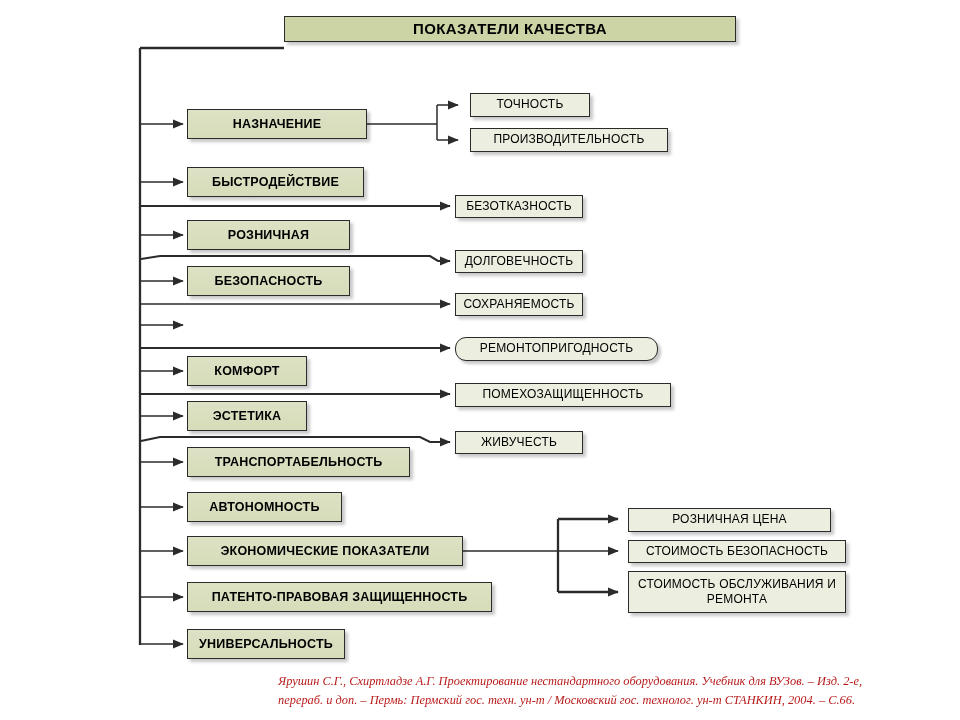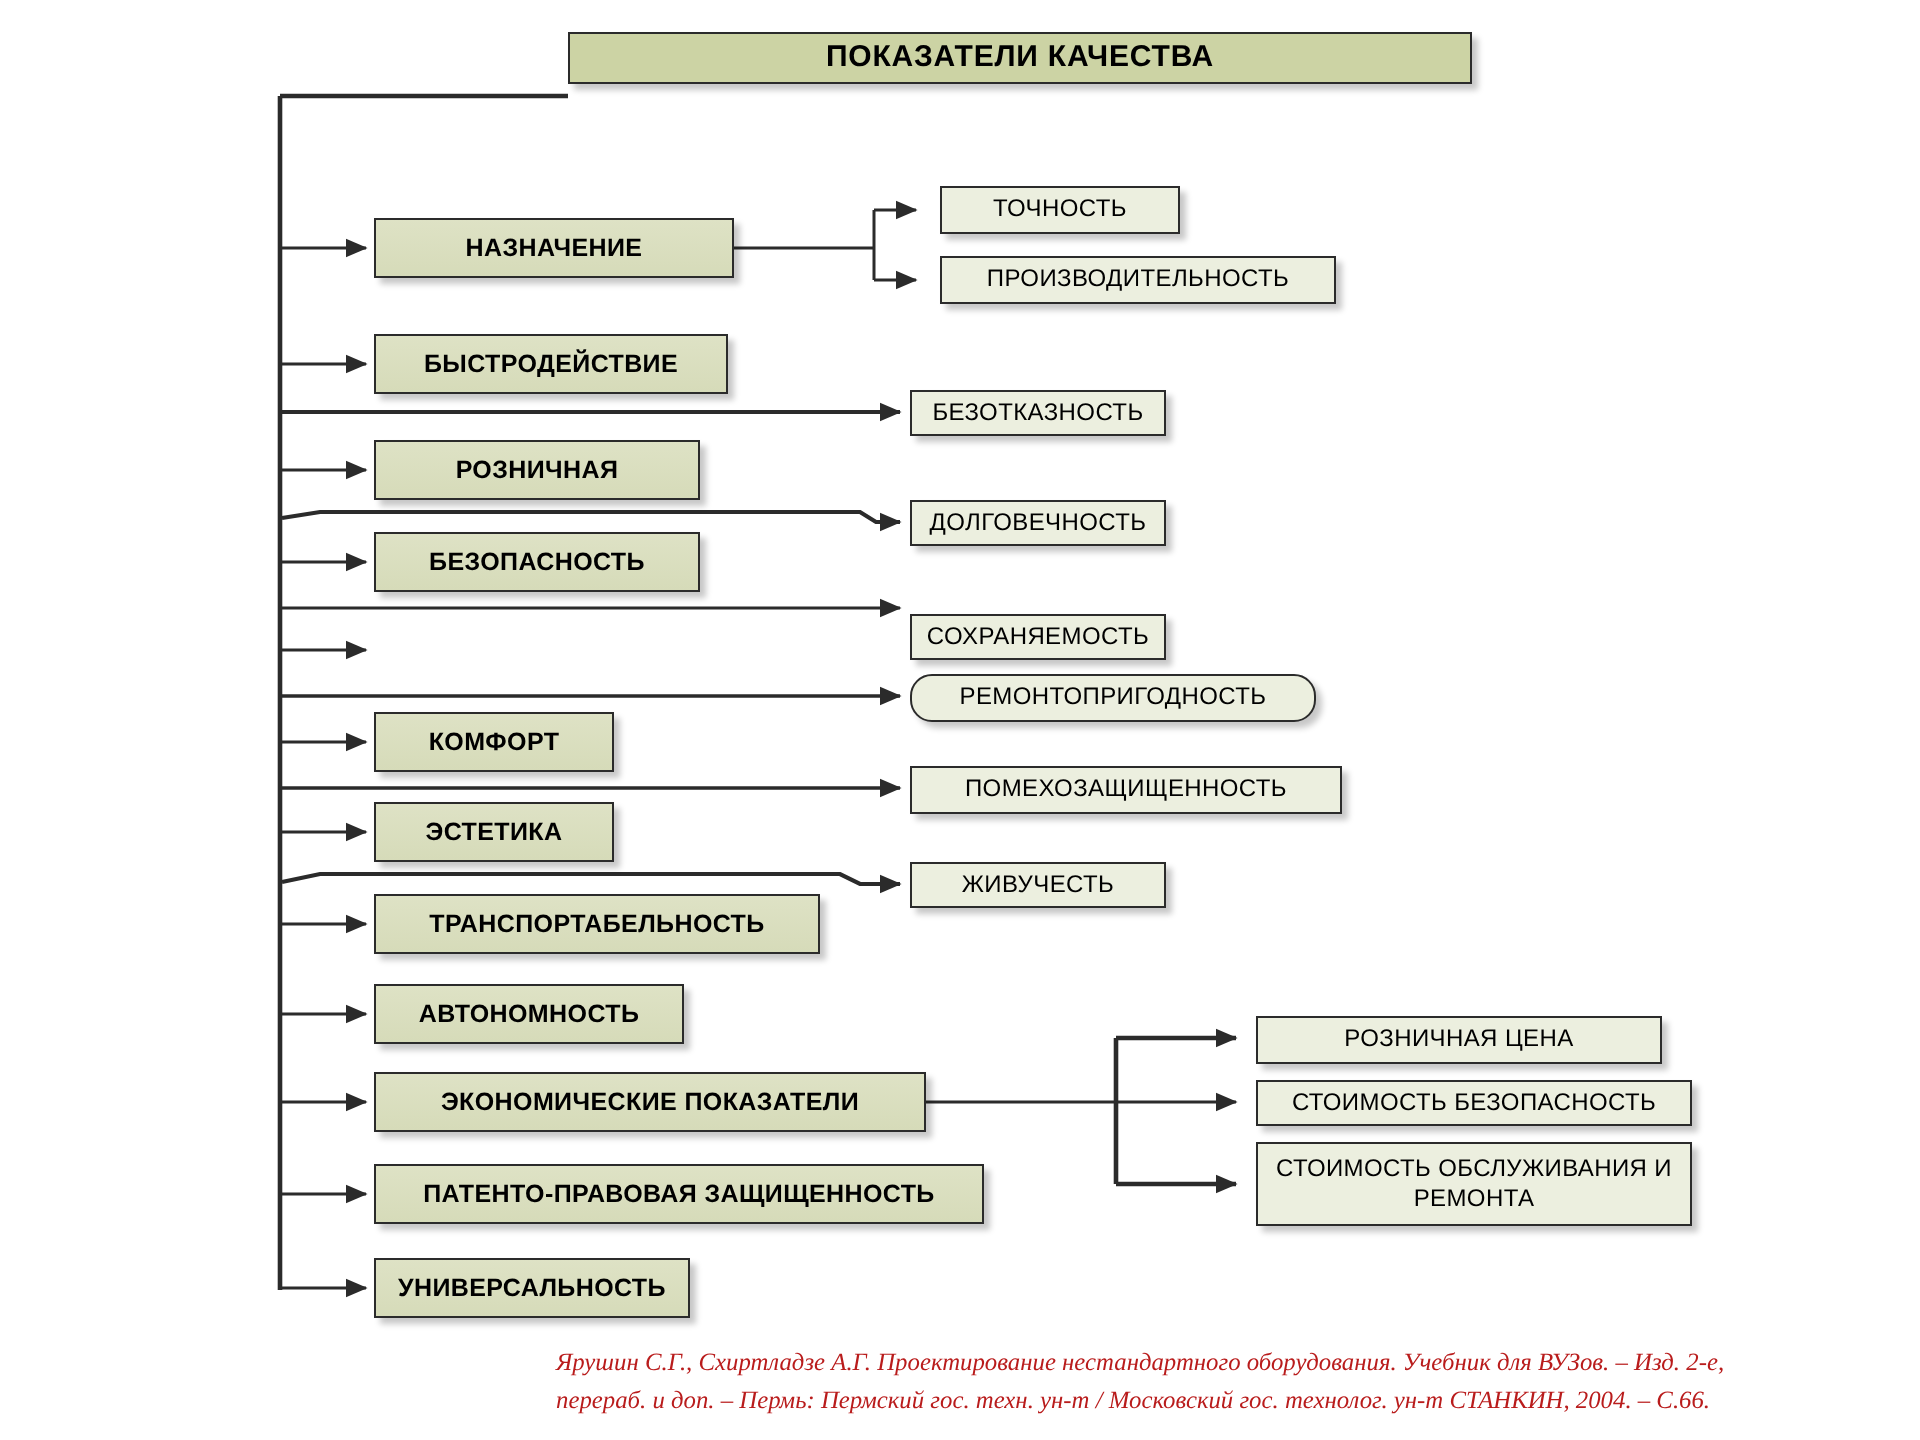--- a/index.html
+++ b/index.html
@@ -187,21 +187,21 @@
   </div>
 
   <div class="node n-sub" style="left:455px;top:195px;width:128px;height:23px;">
     <span>БЕЗОТКАЗНОСТЬ</span>
   </div>
 
   <div class="node n-sub" style="left:455px;top:250px;width:128px;height:23px;">
     <span>ДОЛГОВЕЧНОСТЬ</span>
   </div>
 
-  <div class="node n-sub" style="left:455px;top:307px;width:128px;height:23px;">
+  <div class="node n-sub" style="left:455px;top:293px;width:128px;height:23px;">
     <span>СОХРАНЯЕМОСТЬ</span>
   </div>
 
   <div class="node n-sub" style="left:455px;top:337px;width:203px;height:24px;border-radius:11px;">
     <span>РЕМОНТОПРИГОДНОСТЬ</span>
   </div>
 
   <div class="node n-sub" style="left:455px;top:383px;width:216px;height:24px;">
     <span>ПОМЕХОЗАЩИЩЕННОСТЬ</span>
   </div>

